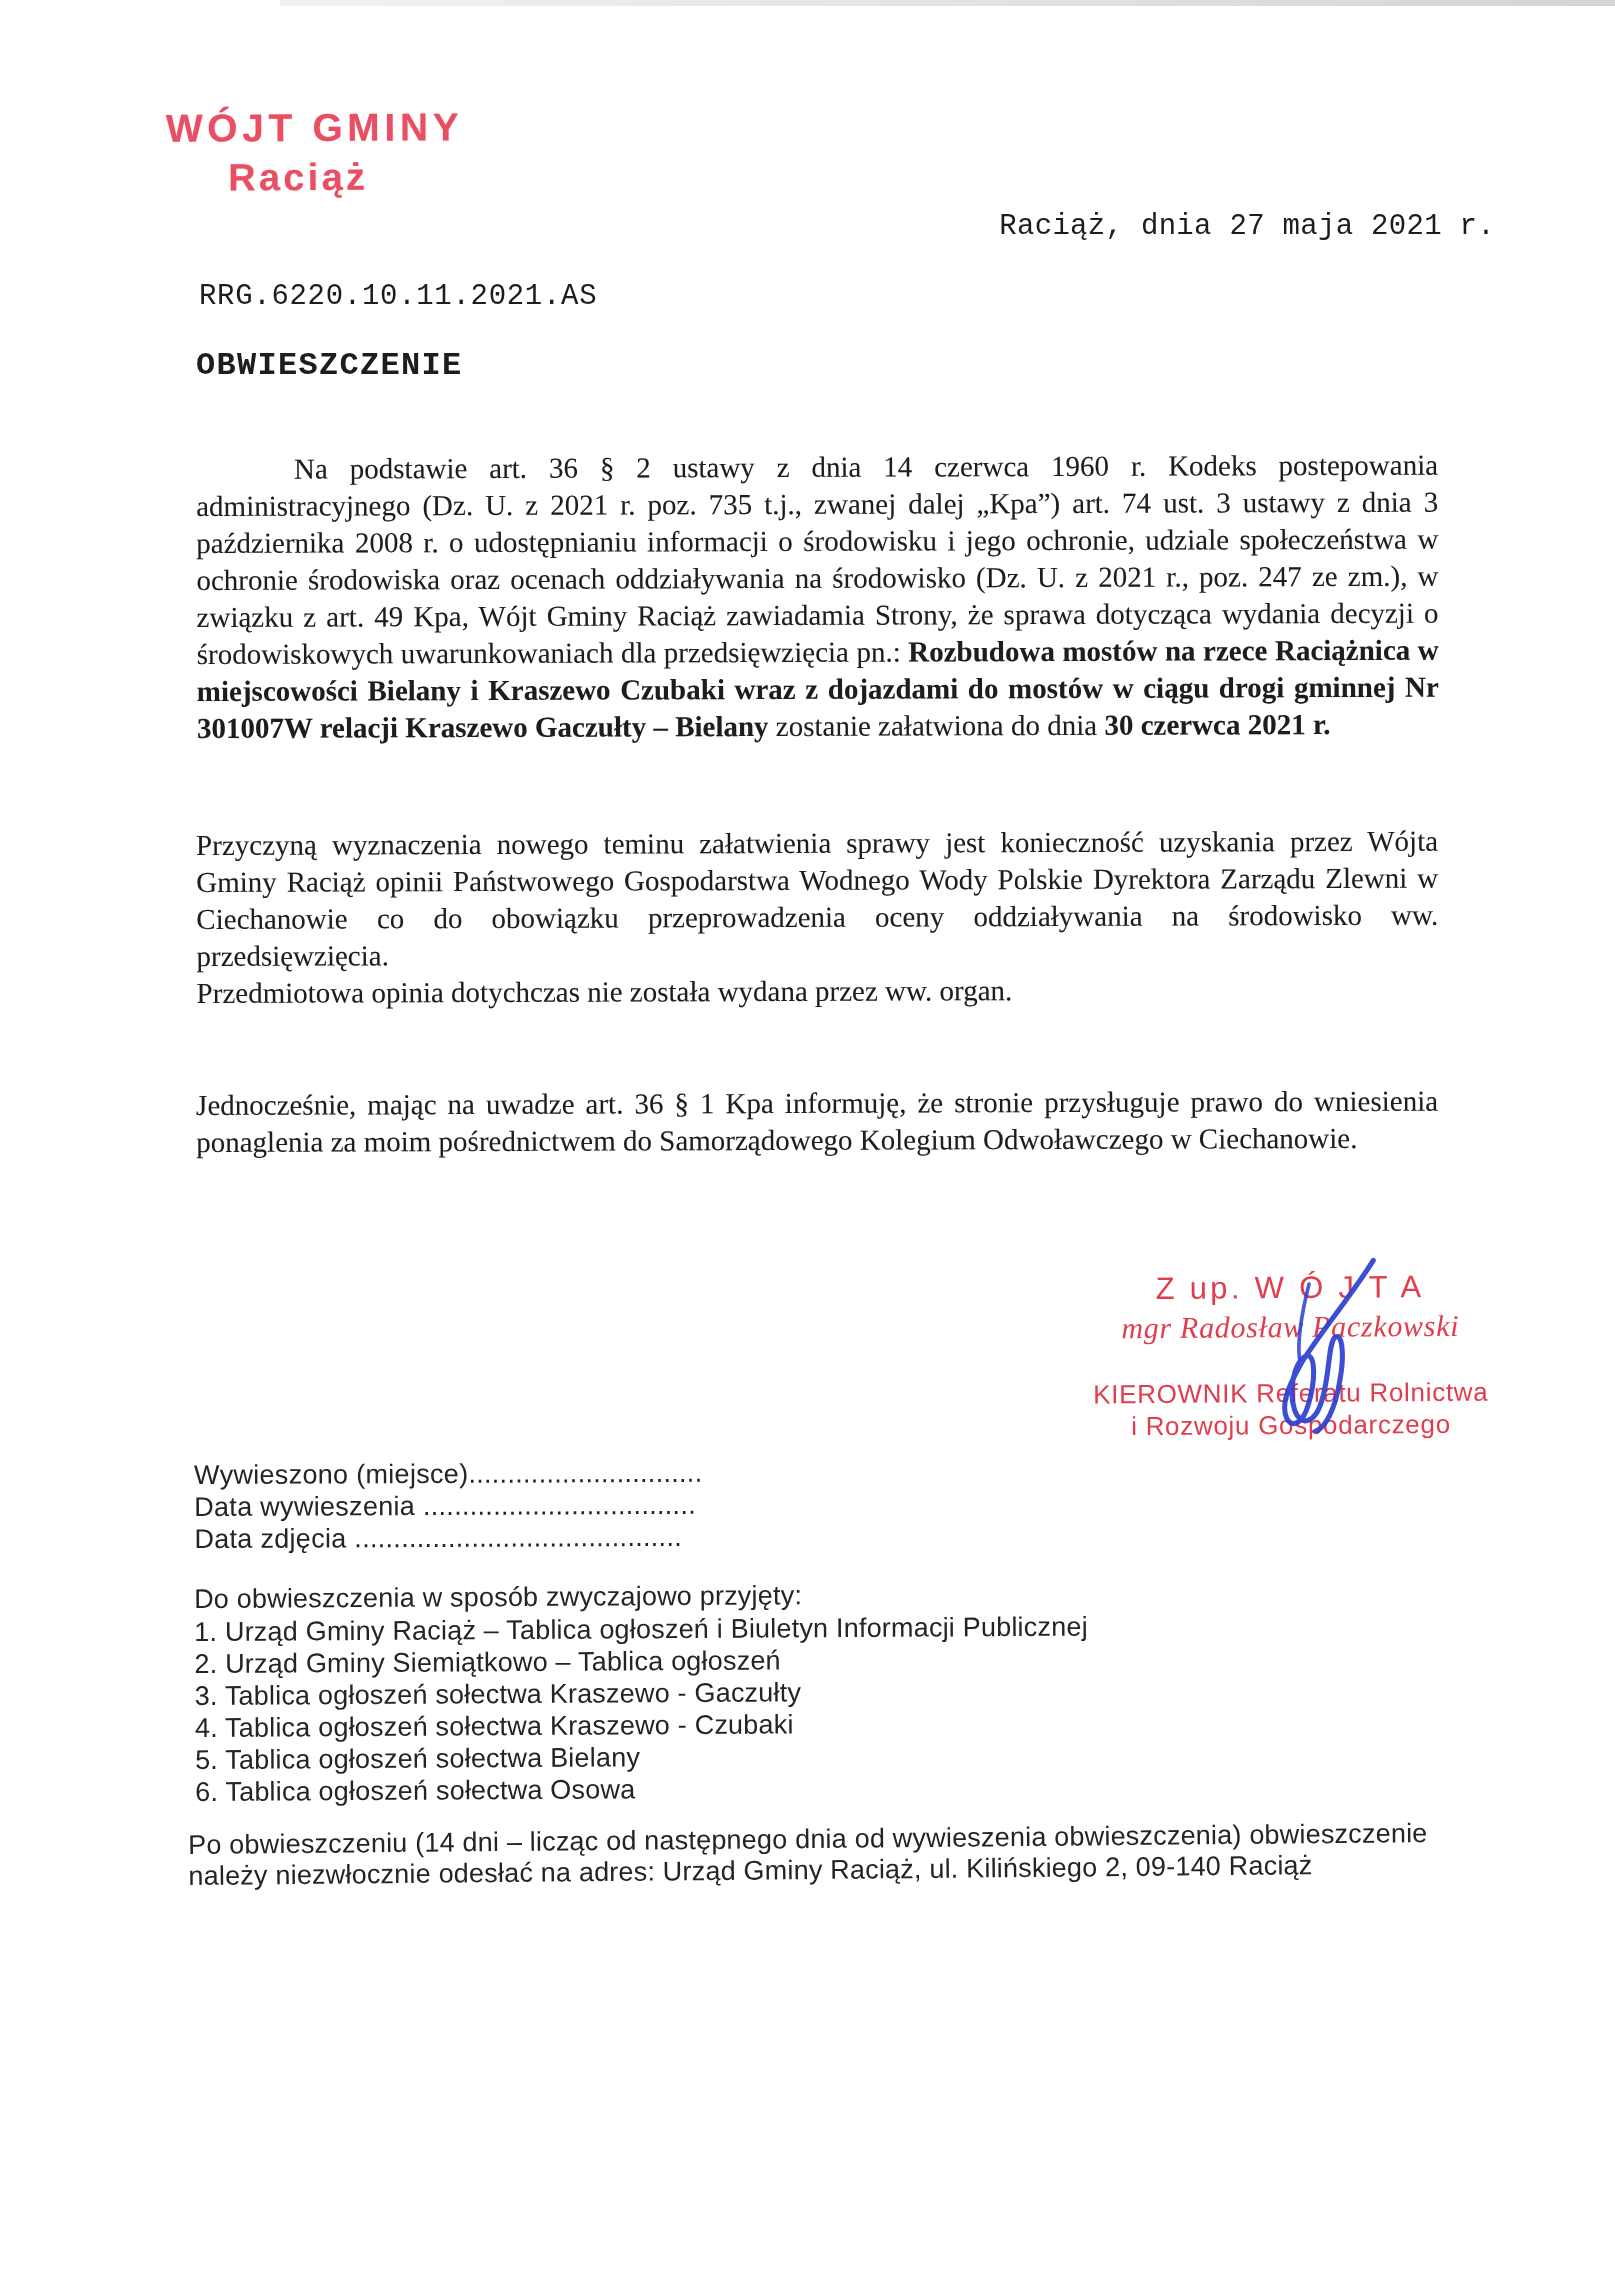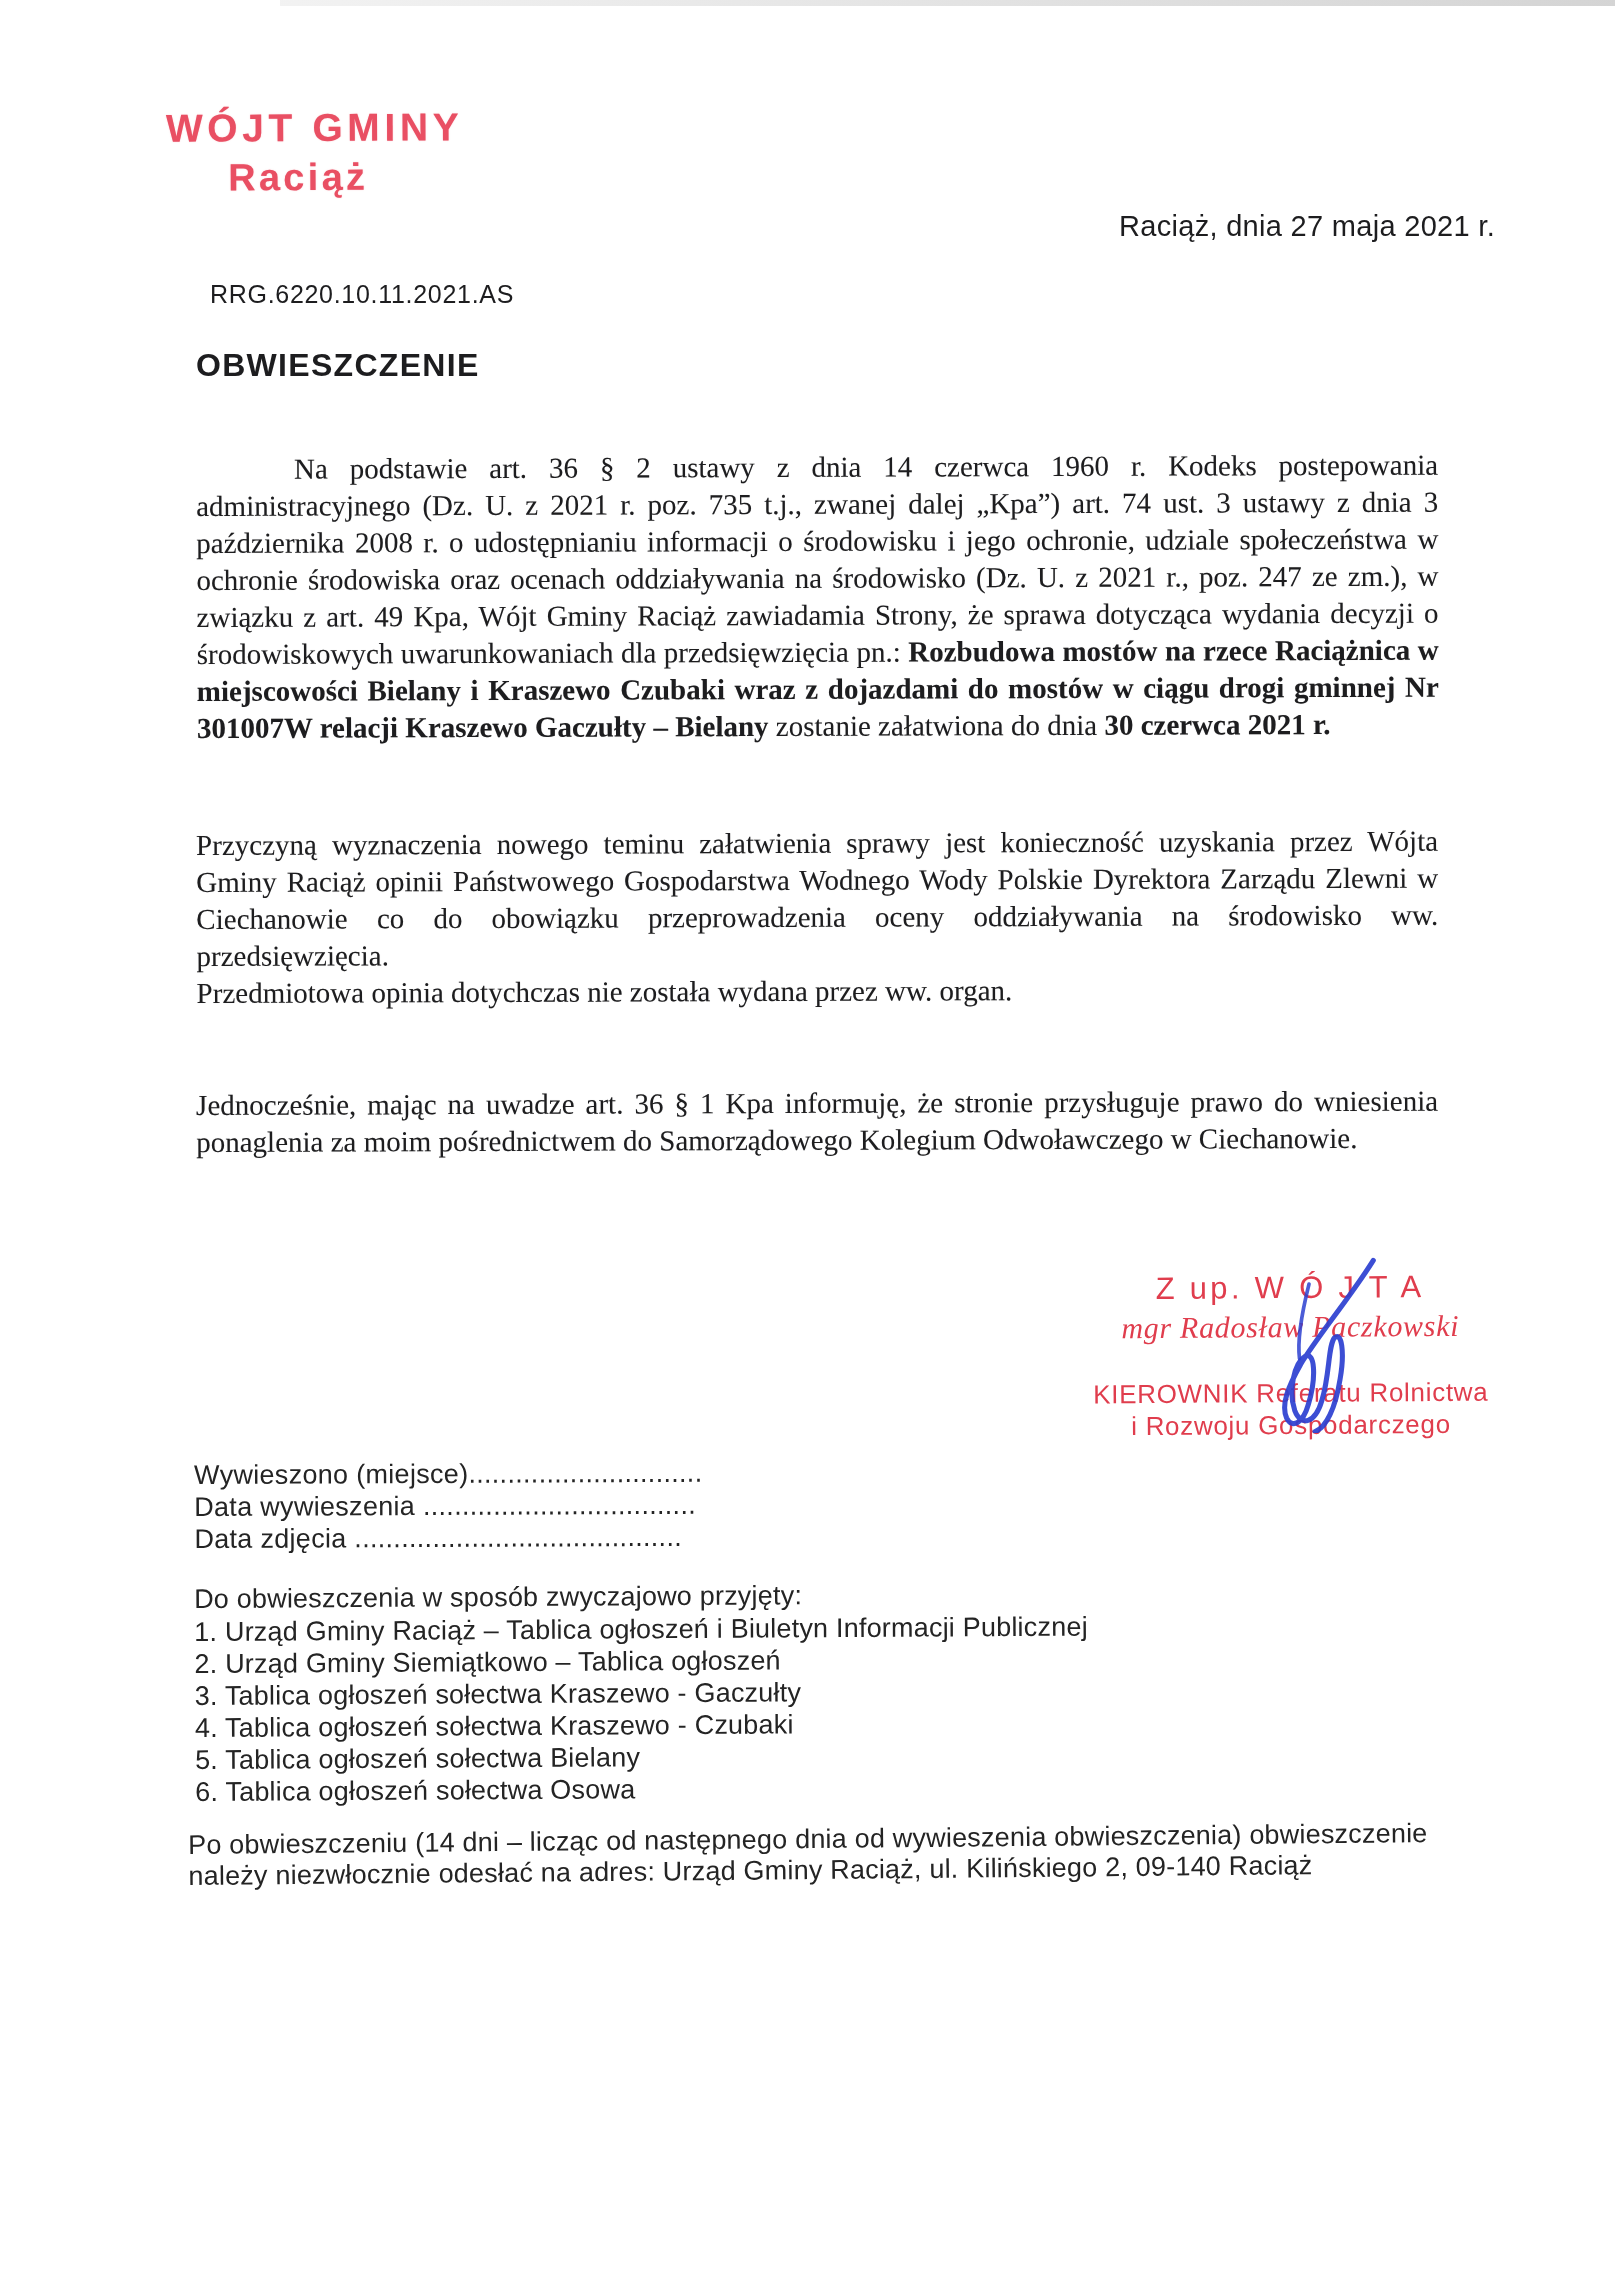--- a/index.html
+++ b/index.html
@@ -11,39 +11,39 @@
     background:#ffffff;
     overflow:hidden;
     font-family:"Liberation Serif","DejaVu Serif",serif;
     color:#1d1d1f;
   }
   
   .scan-edge-top{
     position:absolute;top:0;left:280px;right:0;height:5.9px;
     background:linear-gradient(to right,rgba(170,170,170,.15),rgba(160,160,160,.45));
   }
-  .serif{font-family:Liberation Sans, sans-serif;}
+  .serif{font-family:Liberation Mono, monospace;}
 
   .sender-stamp{
     position:absolute;left:166px;top:103px;
     font-family:"Liberation Sans","DejaVu Sans",sans-serif;
     font-weight:bold;color:#e94f63;line-height:1.28;
     transform:rotate(-0.3deg);
     text-shadow:0 0 1.3px rgba(233,79,99,.35);
   }
   .sender-stamp .l1{font-size:39px;letter-spacing:4.6px;}
   .sender-stamp .l2{font-size:38px;letter-spacing:3.3px;padding-left:62px;}
 
   .date-line{
     position:absolute;top:210px;right:121px;
     font-size:29px;letter-spacing:0.3px;
   }
   .reference{
-    position:absolute;left:210px;top:280px;
-    font-size:25px;letter-spacing:0.7px;
+    position:absolute;left:199px;top:280px;
+    font-size:29px;letter-spacing:0.7px;
   }
   .notice-title{
     position:absolute;left:196px;top:347px;width:1238px;
     text-align:left;font-weight:bold;font-size:32px;letter-spacing:1.3px;
   }
 
   .bodyblock{
     position:absolute;left:196px;width:1242px;
     font-size:29px;line-height:37px;text-align:justify;
     transform:rotate(-0.2deg);transform-origin:left top;

